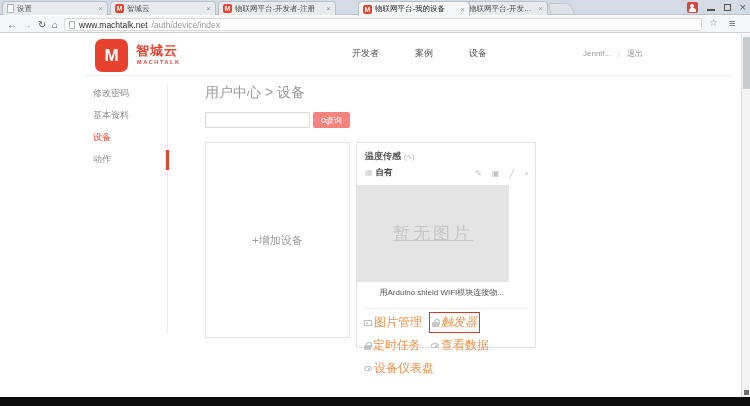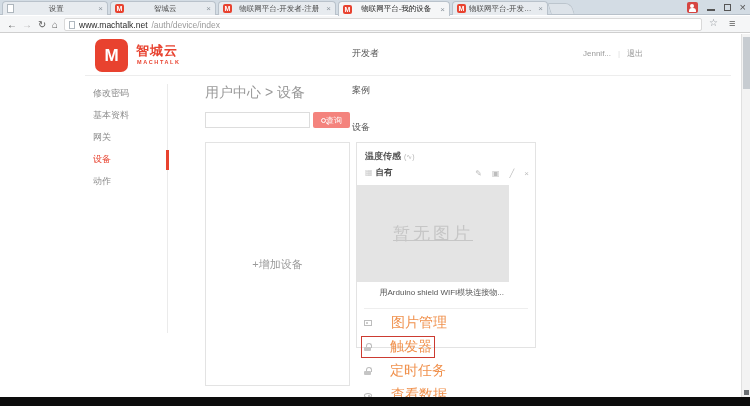--- a/index.html
+++ b/index.html
@@ -4,21 +4,21 @@
 <style>
   * { margin:0; padding:0; box-sizing:border-box; }
   html,body { width:750px; height:406px; overflow:hidden; }
   body { font-family:"Liberation Sans","DejaVu Sans",sans-serif; background:#fff; position:relative; }
   .screen { position:absolute; inset:0; width:750px; height:406px; background:#fff; }
 
   
   .tabbar { position:absolute; left:0; top:0; width:750px; height:15px; background:#d3dce4; border-bottom:1px solid #b8c1ca; }
   .tab { position:absolute; top:1px; height:14px; display:flex; align-items:center; gap:3px;
          padding:0 4px; font-size:7.5px; color:#4a4a4a; background:#e7ebef; border:1px solid #b9c2cb;
-         border-bottom:none; border-radius:4px 4px 0 0; white-space:nowrap; overflow:hidden;text-align:center; }
+         border-bottom:none; border-radius:4px 4px 0 0; white-space:nowrap; overflow:hidden; }
   .tab.active { background:#f5f6f7; color:#222; z-index:3; height:15px; }
   .tab .title { overflow:hidden; text-overflow:ellipsis; flex:1; }
   .tab .tclose { color:#8b949c; font-size:8px; flex:0 0 auto; }
   .fav-page { width:7px; height:9px; background:#fff; border:1px solid #aeb6bd; flex:0 0 auto; }
   .fav-m { width:9px; height:9px; background:#e8422f; border-radius:2px; color:#fff; font-size:7px; font-weight:bold;
            display:flex; align-items:center; justify-content:center; flex:0 0 auto; }
   .newtab { position:absolute; left:549px; top:3px; width:24px; height:11px; background:#dde3e9;
             border-radius:2px 6px 0 0; transform:skewX(18deg); border:1px solid #bcc5cd; border-bottom:none; }
   .winbtns { position:absolute; right:4px; top:0; height:14px; display:flex; align-items:center; gap:9px; }
   .profile-btn { width:11px; height:11px; background:#d64541; border-radius:2px; position:relative; }
@@ -44,56 +44,56 @@
   .scroll-arrow { position:absolute; left:2px; bottom:2px; width:5px; height:5px; background:#6b6f73; }
   .bottombar { position:absolute; left:0; top:397px; width:750px; height:9px; background:#0c0c0c; }
 
   
   .siteheader { position:absolute; left:0; top:34px; width:741px; height:42px; background:#fff; }
   .siteheader .hline { position:absolute; left:85px; right:10px; bottom:0; height:1px; background:#ededed; }
   .logo-mark { position:absolute; left:95px; top:5px; width:33px; height:33px; background:#e8422f; border-radius:7px;
                color:#fff; font-weight:bold; font-size:17px; display:flex; align-items:center; justify-content:center; }
   .logo-cn { position:absolute; left:136px; top:8px; font-size:13px; font-weight:bold; color:#e8422f; letter-spacing:1px; }
   .logo-en { position:absolute; left:137px; top:25px; font-size:5.5px; font-weight:bold; color:#e8422f; letter-spacing:1.6px; }
-  .topnav { position:absolute; left:352px; top:13px; display:flex; gap:24px; font-size:9px; color:#555;flex-direction:column; }
+  .topnav { position:absolute; left:352px; top:13px; display:flex; gap:36px; font-size:9px; color:#555; }
   .userarea { position:absolute; left:583px; top:14px; font-size:8px; color:#999; display:flex; gap:7px; align-items:center; }
   .userarea .sep { color:#ddd; }
 
   
   .sidebar { position:absolute; left:93px; top:82px; width:74px; }
   .side-item { height:22px; font-size:9px; color:#8c8c8c; line-height:22px; }
   .side-item.active { color:#e8422f; }
   .side-divider { position:absolute; left:167px; top:84px; width:1px; height:249px; background:#ebebeb; }
   .side-indicator { position:absolute; left:165.5px; top:150px; width:3px; height:20px; background:#e8422f; }
 
   
   .breadcrumb { position:absolute; left:205px; top:84px; font-size:14px; color:#999; }
   .search-input { position:absolute; left:205px; top:112px; width:105px; height:16px; border:1px solid #ddd; font-size:8px; padding:0 3px; outline:none; }
   .search-btn { position:absolute; left:313px; top:112px; width:37px; height:16px; background:#f4837d; border:none; border-radius:2px;
                 color:#fff; font-size:8px; display:flex; align-items:center; justify-content:center; gap:0; }
   .mag { width:5px; height:5px; border:1px solid #fff; border-radius:50%; position:relative; flex:0 0 auto; }
   .mag::after { content:""; position:absolute; width:3px; height:1px; background:#fff; transform:rotate(45deg); left:3.5px; top:4.5px; }
 
-  .card-add { position:absolute; left:205px; top:142px; width:145px; height:244px; border:1px solid #e3e3e3;
+  .card-add { position:absolute; left:205px; top:142px; width:145px; height:196px; border:1px solid #e3e3e3;
               display:flex; align-items:center; justify-content:center; font-size:11px; color:#9a9a9a; }
 
   .card-dev { position:absolute; left:356px; top:142px; width:180px; height:206px; border:1px solid #e3e3e3; background:#fff; }
   .dev-title-row { position:absolute; left:8px; top:7px; font-size:9px; font-weight:bold; color:#555; display:flex; gap:3px; align-items:center; }
   .dev-status { font-size:7px; color:#b5b5b5; font-weight:normal; }
   .dev-own-row { position:absolute; left:8px; top:24px; right:6px; display:flex; align-items:center; gap:3px; }
   .grid-icon { font-size:8px; color:#c9c9c9; line-height:8px; }
   .own-label { font-size:8.5px; font-weight:bold; color:#444; }
   .dev-actions { margin-left:auto; display:flex; gap:10px; font-size:8px; color:#bdbdbd; }
   .noimage { position:absolute; left:0px; top:42px; width:152px; height:97px; background:#e4e4e4;
              display:flex; align-items:center; justify-content:center; font-size:17px; letter-spacing:3px; color:#c6c6c6;text-decoration:underline; }
   .dev-desc { position:absolute; left:7px; top:144px; width:140px; font-size:8px; color:#555; white-space:nowrap; overflow:hidden;text-align:right; }
   .dev-sep { position:absolute; left:7px; right:7px; top:165px; height:1px; background:#eee; }
   .dev-links { position:absolute; left:4px; top:169px; width:148px; display:flex; flex-wrap:wrap; column-gap:4px; row-gap:2px; }
-  .dlink { display:flex; align-items:center; gap:19px; font-size:14px; color:#f0914d; padding:1px 2px; border:1px solid transparent; }
-  .dlink.highlight { border-color:#cc3b31; }
+  .dlink { display:flex; align-items:center; gap:2px; font-size:12px; color:#f0914d; padding:1px 2px; border:1px solid transparent; }
+  .dlink.highlight { border-color:#cc3b31;font-style:italic; }
   .ico-img { width:8px; height:6px; border:1px solid #bdbdbd; position:relative; flex:0 0 auto; }
   .ico-img::after { content:""; position:absolute; left:1px; top:1px; width:2px; height:2px; border-radius:50%; background:#bdbdbd; }
   .ico-lock { width:7px; height:8px; position:relative; flex:0 0 auto; }
   .ico-lock::before { content:""; position:absolute; left:1.5px; top:0; width:4px; height:4px; border:1px solid #bdbdbd; border-bottom:none; border-radius:3px 3px 0 0; }
   .ico-lock::after { content:""; position:absolute; left:0; top:3.5px; width:7px; height:4.5px; background:#c5c5c5; border-radius:1px; }
   .ico-eye { width:8px; height:5px; border:1px solid #bdbdbd; border-radius:50%; position:relative; flex:0 0 auto; }
   .ico-eye::after { content:""; position:absolute; left:2.5px; top:1px; width:2px; height:2px; border-radius:50%; background:#bdbdbd; }
 </style>
 </head>
 <body>
@@ -109,21 +109,21 @@
     <div class="tab" style="left:110px;width:106px;">
       <span class="fav-m">M</span>
       <span class="title">智城云</span>
       <span class="tclose">×</span>
     </div>
     <div class="tab" style="left:218px;width:118px;">
       <span class="fav-m">M</span>
       <span class="title">物联网平台-开发者-注册</span>
       <span class="tclose">×</span>
     </div>
-    <div class="tab active" style="left:338px;width:112px;">
+    <div class="tab active" style="left:358px;width:112px;">
       <span class="fav-m">M</span>
       <span class="title">物联网平台-我的设备</span>
       <span class="tclose">×</span>
     </div>
     <div class="tab" style="left:452px;width:96px;">
       <span class="fav-m">M</span>
       <span class="title">物联网平台-开发者-注册</span>
       <span class="tclose">×</span>
     </div>
     <div class="newtab"></div>
@@ -162,21 +162,20 @@
       <span>Jennif...</span>
       <span class="sep">|</span>
       <span>退出</span>
     </div>
     <div class="hline"></div>
   </div>
 
   <div class="sidebar">
     <div class="side-item">修改密码</div>
     <div class="side-item">基本资料</div>
-    <div class="side-item">网关</div>
     <div class="side-item active">设备</div>
     <div class="side-item">动作</div>
   </div>
   <div class="side-divider"></div>
   <div class="side-indicator"></div>
 
   <div class="breadcrumb">用户中心 &gt; 设备</div>
   <input class="search-input" type="text" value="" style="">
   <button class="search-btn">
     <span class="mag"></span>

